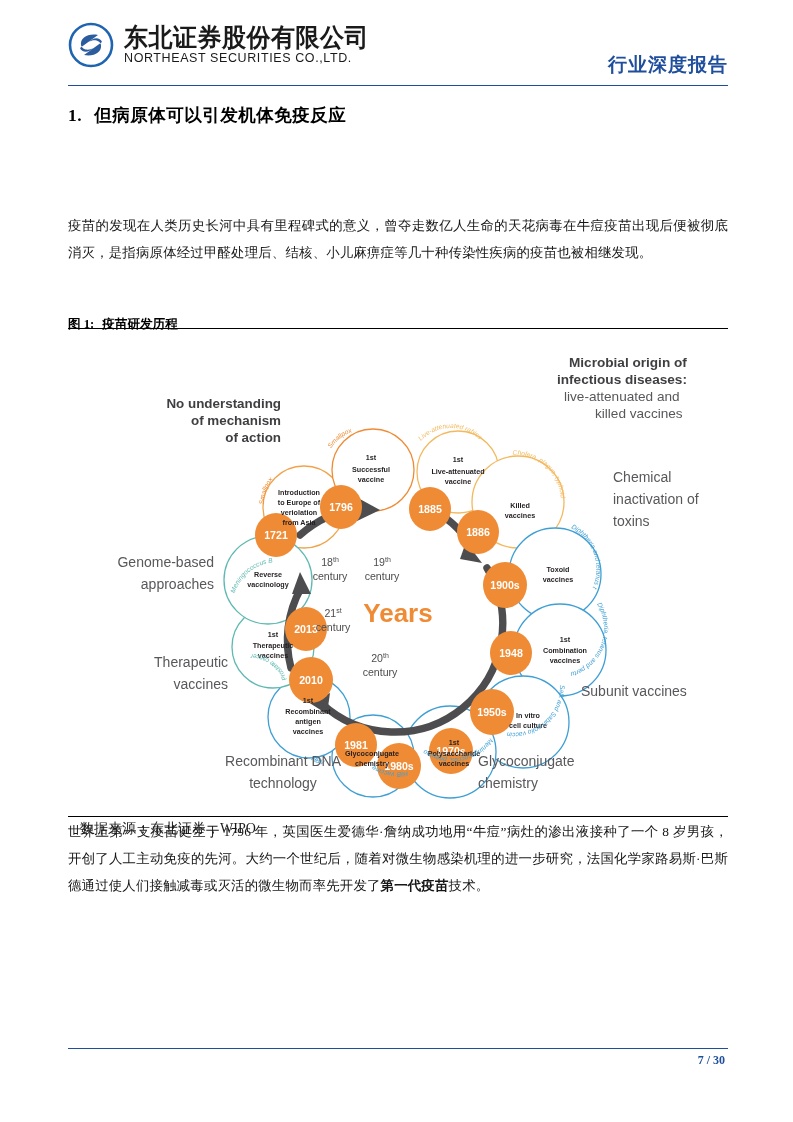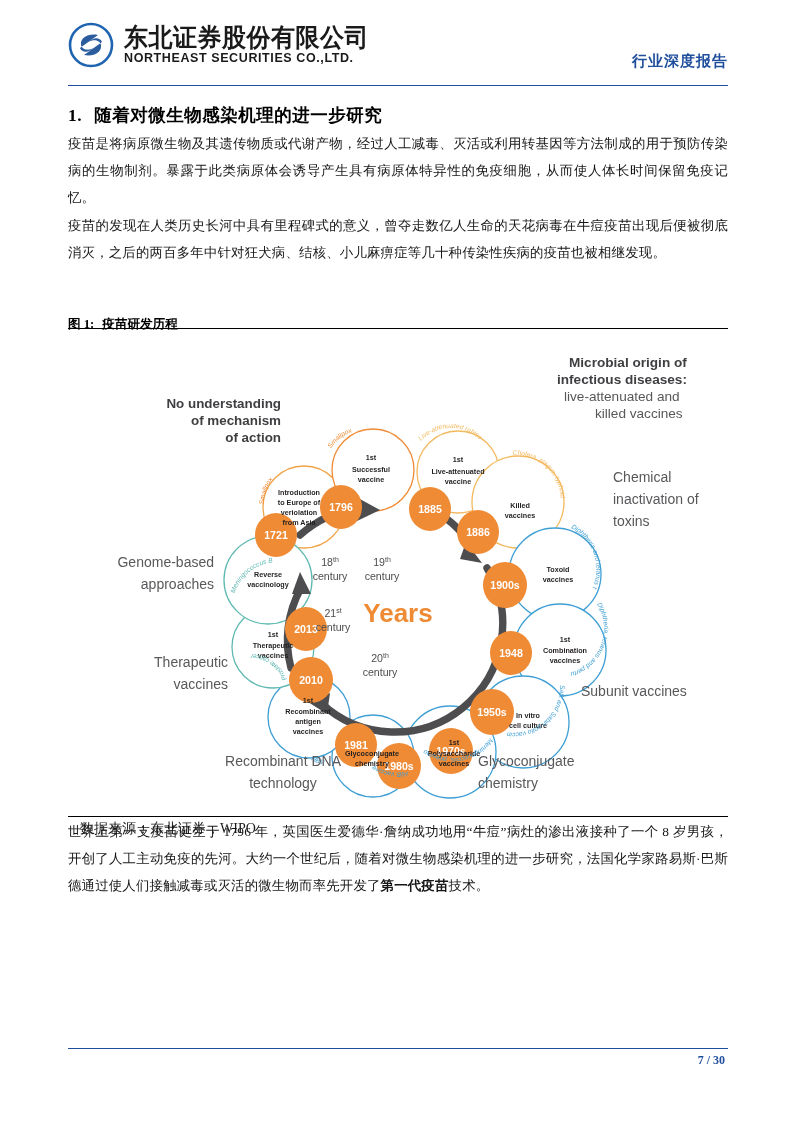--- a/index.html
+++ b/index.html
@@ -28,27 +28,27 @@
   .logo-mark svg{display:block;}
   .logo-text{ display:flex; flex-direction:column; justify-content:center; }
   .logo-cn{
     font-family:"Liberation Sans", sans-serif;
     font-size:24px; font-weight:bold; color:#1a1a1a;
     letter-spacing:0.5px; line-height:1.05;
     transform:scaleY(1.05);
   }
   .logo-en{
     font-family:"Liberation Sans", sans-serif;
-    font-size:12.5px; font-weight:bold; color:#1a1a1a;
+    font-size:12.5px; font-weight:normal; color:#1a1a1a;
     letter-spacing:0.6px; line-height:1.1; margin-top:2px;
   }
   .header-right{
     position:absolute; right:0; top:30px;
     font-family:"Liberation Serif", serif;
-    font-size:15px; font-weight:bold; color:#1f4e9c;
+    font-size:19px; font-weight:bold; color:#1f4e9c;
     letter-spacing:1px;
   }
   .header-rule{
     position:absolute; left:68px; top:85px; width:660px;
     border-top:1.6px solid #1f4e9c;
   }
 
   
   .sec-title{
     position:absolute; left:68px; top:103px;
@@ -132,25 +132,24 @@
       <div class="logo-text">
         <div class="logo-cn">东北证券股份有限公司</div>
         <div class="logo-en">NORTHEAST SECURITIES CO.,LTD.</div>
       </div>
     </div>
     <div class="header-right">行业深度报告</div>
   </div>
   <div class="header-rule"></div>
 
   <div class="sec-title">
-    <span class="num">1.</span><span>随着对微生物感染机理的进一步研究</span>
+    <span class="num">1.</span><span>但病原体可以引发机体免疫反应</span>
   </div>
 
-  <div class="para" id="para1">疫苗是将病原微生物及其遗传物质或代谢产物，经过人工减毒、灭活或利用转基因等方法制成的用于预防传染病的生物制剂。暴露于此类病原体会诱导产生具有病原体特异性的免疫细胞，从而使人体长时间保留免疫记忆。</div>
-  <div class="para" id="para2">疫苗的发现在人类历史长河中具有里程碑式的意义，曾夺走数亿人生命的天花病毒在牛痘疫苗出现后便被彻底消灭，之后的两百多年中针对狂犬病、结核、小儿麻痹症等几十种传染性疾病的疫苗也被相继发现。</div>
+  <div class="para" id="para2">疫苗的发现在人类历史长河中具有里程碑式的意义，曾夺走数亿人生命的天花病毒在牛痘疫苗出现后便被彻底消灭，是指病原体经过甲醛处理后、结核、小儿麻痹症等几十种传染性疾病的疫苗也被相继发现。</div>
 
   <div class="fig-caption">
     <span class="lbl">图 1:</span><span>疫苗研发历程</span>
   </div>
   <div class="fig-rule-top"></div>
 
   <div class="figure">
     <svg viewBox="0 0 660 482" xmlns="http://www.w3.org/2000/svg">
       <defs>
 

